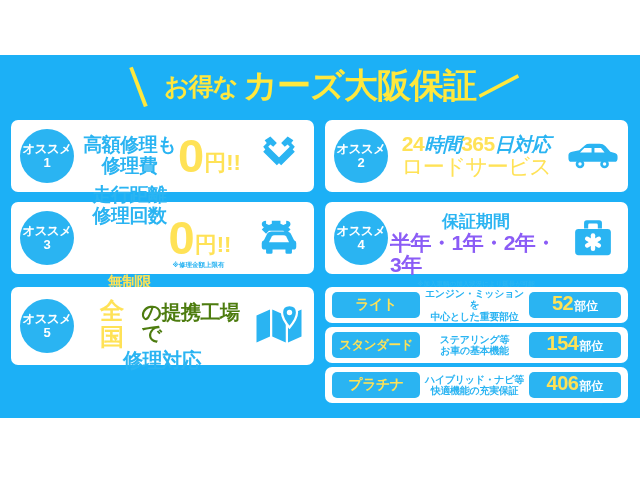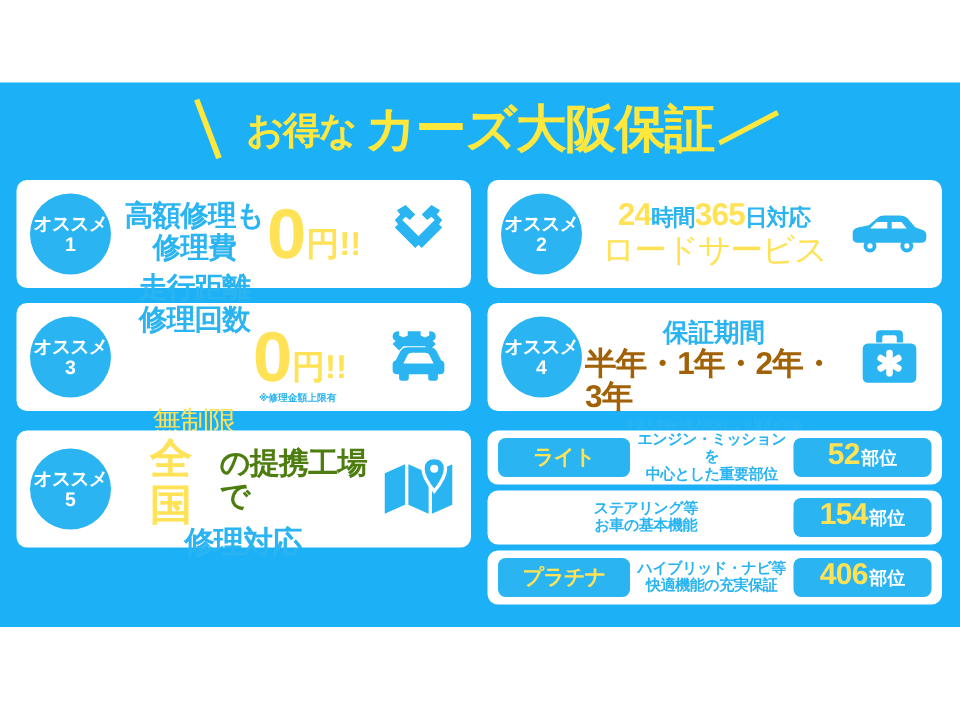--- a/index.html
+++ b/index.html
@@ -112,21 +112,21 @@
   .blue { color: #2ab4f2; }
   .yellow { color: #ffe256; }
 
   .txt-lines {
     display: flex;
     flex-direction: column;
     align-items: center;
     line-height: 1.08;
   }
   .l-blue-b { font-size: 19px; font-weight: bold; color: #2ab4f2; letter-spacing: -0.5px; }
-  .l-y-b    { font-size: 19px; font-weight: normal; color: #ffe256; letter-spacing: -0.5px; margin-top: 48px; }
+  .l-y-b    { font-size: 15px; font-weight: bold; color: #ffe256; letter-spacing: -0.5px; margin-top: 48px; }
 
   .zero-wrap {
     display: flex;
     align-items: flex-end;
     margin-left: 2px;
     position: relative;
   }
   .zero {
     font-size: 47px;
     font-weight: bold;
@@ -150,26 +150,26 @@
     color: #2ab4f2;
   }
   .note-c4 {
     font-size: 6.5px;
     font-weight: bold;
     color: #2ab4f2;
     margin-top: 3px;
     white-space: nowrap;
   }
   .r24 { font-size: 21px; font-weight: bold; letter-spacing: -0.5px; }
-  .r24 .s { font-size: 15px; }
+  .r24 .s { font-size: 19px; font-style: italic; }
   .road { font-size: 22px; font-weight: normal; color: #ffe256; letter-spacing: -1px; }
   .hoshou { font-size: 17px; font-weight: bold; color: #2ab4f2; margin-top: 24px; }
-  .periods { font-size: 21px; font-weight: bold; color: #a16207; letter-spacing: -0.5px; }
+  .periods { font-size: 21px; font-weight: bold; color: #8b5cf6; letter-spacing: -0.5px; }
   .zenkoku-row { display: flex; align-items: baseline; justify-content: center; }
-  .zenkoku { font-size: 28px; font-weight: bold; color: #ffe256; letter-spacing: -1px; margin-left: 24px; }
+  .zenkoku { font-size: 24px; font-weight: bold; color: #ffe256; letter-spacing: -1px; margin-left: 24px; }
   .zenkoku-rest { font-size: 20px; font-weight: bold; color: #4d7c0f; letter-spacing: -0.5px; margin-top: 21px; }
   .shuri { font-size: 20px; font-weight: bold; color: #2ab4f2; letter-spacing: -0.5px; text-align: right; }
 
   
   .plan-row {
     position: absolute;
     left: 325px;
     width: 303px;
     height: 36px;
     background: #ffffff;
@@ -376,20 +376,21 @@
       <div>エンジン・ミッションを</div>
       <div>中心とした重要部位</div>
     </div>
     <div class="count-pill">
       <span class="count-num">52</span>
       <span class="count-unit">部位</span>
     </div>
   </div>
 
   <div class="plan-row p2">
+    <div class="pill narrow">スタンダード</div>
     <div class="plan-desc">
       <div>ステアリング等</div>
       <div>お車の基本機能</div>
     </div>
     <div class="count-pill">
       <span class="count-num">154</span>
       <span class="count-unit">部位</span>
     </div>
   </div>
 

